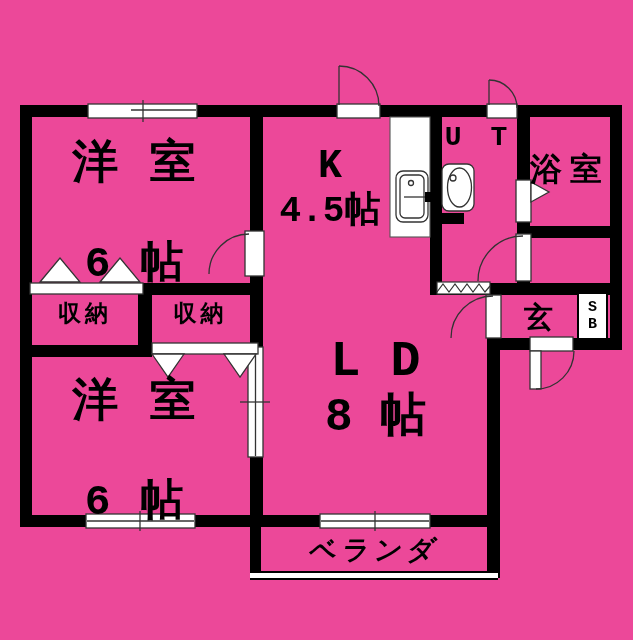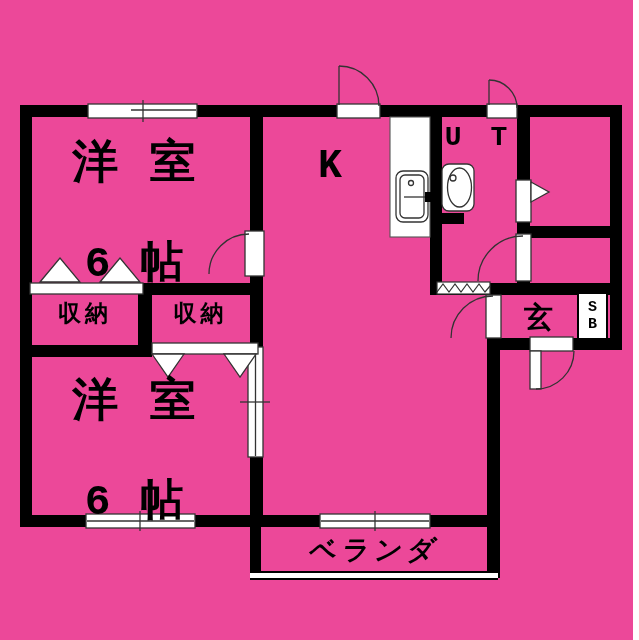--- a/index.html
+++ b/index.html
@@ -163,46 +163,52 @@
     </g>
   </svg>
 
   <div class="label room-big" style="left:35px;top:138px;width:200px;">
     <span class="l1">洋 室</span>
     <span class="l2">6 帖</span>
   </div>
 
   <div class="label kitchen-lb" style="left:262px;top:144px;width:136px;">
     <span class="l1">K</span>
+    <span class="l2">4.5帖</span>
   </div>
 
   <div class="label ut-lb" style="left:438px;top:122px;width:82px;">
     <span>U T</span>
   </div>
 
+  <div class="label bath-lb" style="left:528px;top:148px;width:84px;">
+    <span>浴室</span>
+  </div>
 
 
   <div class="label gen-lb" style="left:500px;top:298px;width:77px;">
     <span>玄</span>
   </div>
 
   <div id="sb-box">
     <span>S</span>
     <span>B</span>
   </div>
 
   <div class="label closet-lb" style="left:30px;top:298px;width:110px;">
     <span>収納</span>
   </div>
 
   <div class="label closet-lb" style="left:150px;top:298px;width:101px;">
     <span>収納</span>
   </div>
 
   <div class="label ld-lb" style="left:268px;top:333px;width:215px;">
+    <span class="l1">L D</span>
+    <span class="l2">8 帖</span>
   </div>
 
   <div class="label room-big" style="left:35px;top:376px;width:200px;">
     <span class="l1">洋 室</span>
     <span class="l2">6 帖</span>
   </div>
 
   <div class="label veranda-lb" style="left:265px;top:532px;width:220px;">
     <span>ベランダ</span>
   </div>

